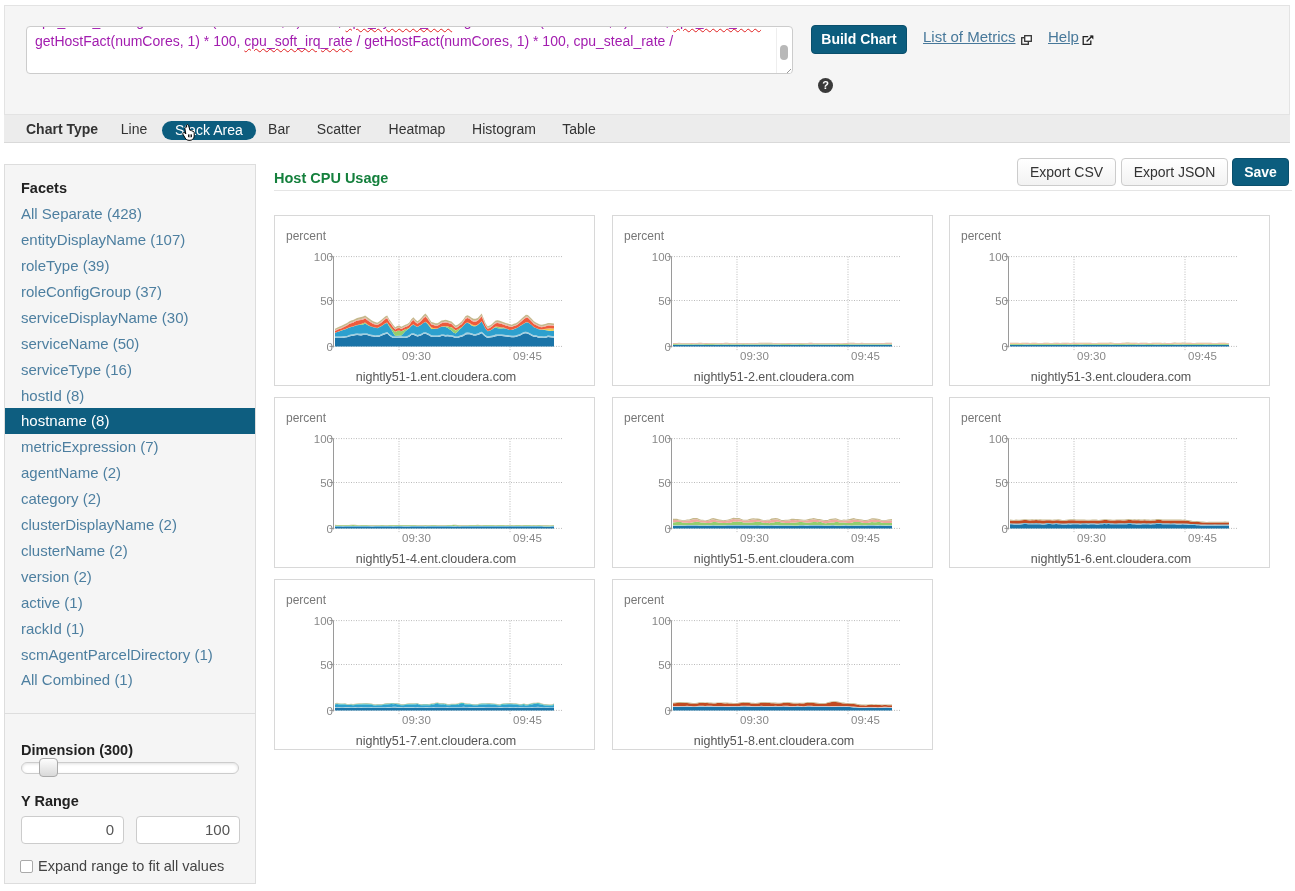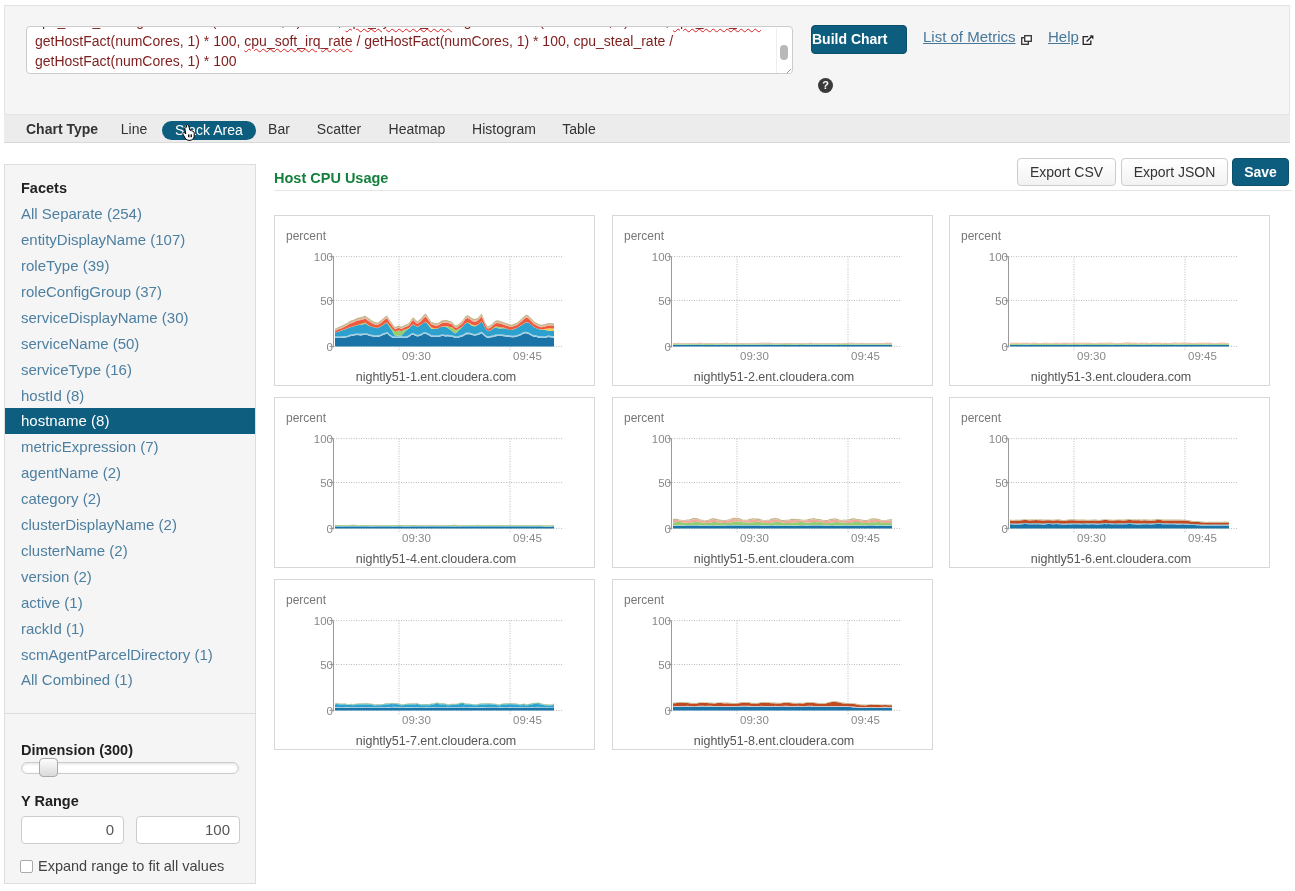--- a/index.html
+++ b/index.html
@@ -1,26 +1,26 @@
 <!DOCTYPE html>
 <html><head><meta charset="utf-8"><style>
 * { margin:0; padding:0; box-sizing:border-box; }
 html,body { width:1295px; height:891px; background:#fff; font-family:"Liberation Sans",sans-serif; position:relative; overflow:hidden; }
 .abs { position:absolute; }
 .toppanel { left:4px; top:5px; width:1286px; height:110px; background:#f5f5f5; border:1px solid #e3e3e3; }
 .tbar { left:4px; top:115px; width:1286px; height:28px; background:#ececec; border-bottom:1px solid #d9d9d9; }
 .tbitem { position:absolute; top:0; height:28px; line-height:28px; font-size:14px; color:#333;text-align:center; }
 .pill { position:absolute; left:158px; top:5.5px; height:19px; line-height:19px; padding:0 13px; border-radius:10px; background:#0c5d7e; color:#fff; font-size:14px; }
 .ta { position:absolute; left:21px; top:20px; width:767px; height:48px; background:#fff; border:1px solid #ccc; border-radius:4px; overflow:hidden; }
-.ta .txt { position:absolute; left:8px; top:-16px; width:740px; font-size:14px; line-height:20px; color:#7f1d1d; white-space:nowrap; }
+.ta .txt { position:absolute; left:8px; top:-16px; width:740px; font-size:14px; line-height:20px; color:#a21caf; white-space:nowrap; }
 .sq { text-decoration:underline; text-decoration-style:wavy; text-decoration-color:#e02020; text-decoration-thickness:1px; text-underline-offset:2px; }
 .sbar { position:absolute; right:1px; top:1px; width:15px; height:46px; background:#fff; border-left:1px solid #eee; }
 .sthumb { position:absolute; right:3px; top:17px; width:8px; height:15px; background:#b8b8b8; border-radius:4px; }
 .rsz { position:absolute; right:0px; bottom:0px; width:10px; height:10px; }
-.bchart { position:absolute; left:806px; top:19px; width:96px; height:29px; background:#0c5d7e; border:1px solid #0a4f6c; border-radius:4px; color:#fff; font-weight:bold; font-size:14px; text-align:left; line-height:27px; }
+.bchart { position:absolute; left:806px; top:19px; width:96px; height:29px; background:#0c5d7e; border:1px solid #0a4f6c; border-radius:4px; color:#fff; font-weight:bold; font-size:14px; text-align:center; line-height:27px; }
 .toplink { position:absolute; top:22px; font-size:15px; color:#47789a; text-decoration:underline; }
 .varline { position:absolute; left:21px; top:73px; font-size:14px; color:#222; font-weight:bold; }
 .varline .eq { font-weight:normal; }
 .varline .gap { display:inline-block; width:12px; }
 .qmark { position:absolute; left:813px; top:71.5px; width:15px; height:15px; border-radius:50%; background:#3a3a3a; color:#fff; font-size:11px; font-weight:bold; text-align:center; line-height:15px; }
 .sidebar { left:4px; top:164px; width:252px; height:720px; background:#f5f5f5; border:1px solid #ddd; }
 .facets-h { position:absolute; left:21px; top:180px; font-size:14.5px; font-weight:bold; color:#222; }
 .facet { position:absolute; left:5px; width:250px; height:26px; line-height:26px; padding-left:16px; font-size:15px; color:#4d7fa0; }
 .facet.sel { background:#0e5e80; color:#fff; }
 .sdivider { position:absolute; left:4px; top:713px; width:252px; border-top:1px solid #ddd; }
@@ -36,21 +36,20 @@
 .btn { position:absolute; top:158px; height:28px; background:linear-gradient(#fff,#f2f2f2); border:1px solid #ccc; border-radius:4px; font-size:14px; color:#333; text-align:center; line-height:26px; }
 .btn.save { background:#0c5d7e; border-color:#0a4f6c; color:#fff; font-weight:bold; }
 .tile { position:absolute; width:321px; height:171px; border:1px solid #d8d8d8; background:#fff; }
 </style></head>
 <body>
 <div class="abs toppanel">
   <div class="ta">
     <div class="txt">
       <div>cpu_user_rate / getHostFact(numCores, 1) * 100, <span class="sq">cpu_system_rate</span> / getHostFact(numCores, 1) * 100, <span class="sq">cpu_nice_rate</span> /</div>
       <div>getHostFact(numCores, 1) * 100, <span class="sq">cpu_soft_irq_rate</span> / getHostFact(numCores, 1) * 100, cpu_steal_rate /</div>
-      <div>getHostFact(numCores, 1) * 100</div>
     </div>
     <div class="sbar">
         <div class="sthumb"></div>
       </div>
     <div class="rsz"><svg width="10" height="10">
           <path d="M9 2 L2 9 M9 6 L6 9" stroke="#999" stroke-width="1" fill="none"></path>
         </svg></div>
   </div>
   <div class="bchart">Build Chart</div>
   <div class="toplink" style="left:918px;">List of Metrics </div>
@@ -75,21 +74,21 @@
     <div class="tbitem" style="left:500px;transform:translateX(-50%);">Histogram</div>
     <div class="tbitem" style="left:575px;transform:translateX(-50%);">Table</div>
   <div class="pill">Stack Area</div>
 </div>
 <div class="abs" style="left:180.5px;top:124px;z-index:9;"><svg width="14" height="17" viewBox="0 0 14 17">
       <path d="M5.6 1.1 C6.1 0.3 7.2 0.5 7.5 1.4 L9.0 6.4 C9.1 6.3 9.3 6.2 9.5 6.2 C10.0 6.2 10.3 6.5 10.4 6.9 C10.6 6.7 10.9 6.6 11.2 6.7 C11.7 6.8 11.9 7.2 11.9 7.6 C12.2 7.5 12.5 7.5 12.8 7.7 C13.2 8.0 13.2 8.4 13.2 8.9 L13.2 11.4 C13.2 13.2 12.6 14.4 11.6 15.3 C11.0 15.9 10.1 16.3 9.0 16.3 L8.0 16.3 C6.3 16.3 5.0 15.5 4.2 14.1 L2.0 10.3 C1.6 9.6 1.9 8.9 2.5 8.6 C3.1 8.4 3.7 8.6 4.1 9.1 L4.8 10.0 L3.9 4.6 C3.7 3.6 4.4 3.0 5.1 3.0 L5.6 3.2 Z" fill="#fff" stroke="#000" stroke-width="1"></path>
       <path d="M7.5 10.4 L7.5 13.2 M9.0 10.4 L9.0 13.4 M10.5 10.4 L10.5 13.2" stroke="#000" stroke-width="0.9" fill="none"></path>
     </svg></div>
 <div class="abs sidebar"></div>
 <div class="facets-h">Facets</div>
-<div class="facet" style="top:201px;">All Separate (254)</div>
+<div class="facet" style="top:201px;">All Separate (428)</div>
 <div class="facet" style="top:227px;">entityDisplayName (107)</div>
 <div class="facet" style="top:253px;">roleType (39)</div>
 <div class="facet" style="top:279px;">roleConfigGroup (37)</div>
 <div class="facet" style="top:305px;">serviceDisplayName (30)</div>
 <div class="facet" style="top:331px;">serviceName (50)</div>
 <div class="facet" style="top:357px;">serviceType (16)</div>
 <div class="facet" style="top:383px;">hostId (8)</div>
 <div class="facet sel" style="top:408px;">hostname (8)</div>
 <div class="facet" style="top:434px;">metricExpression (7)</div>
 <div class="facet" style="top:460px;">agentName (2)</div>

